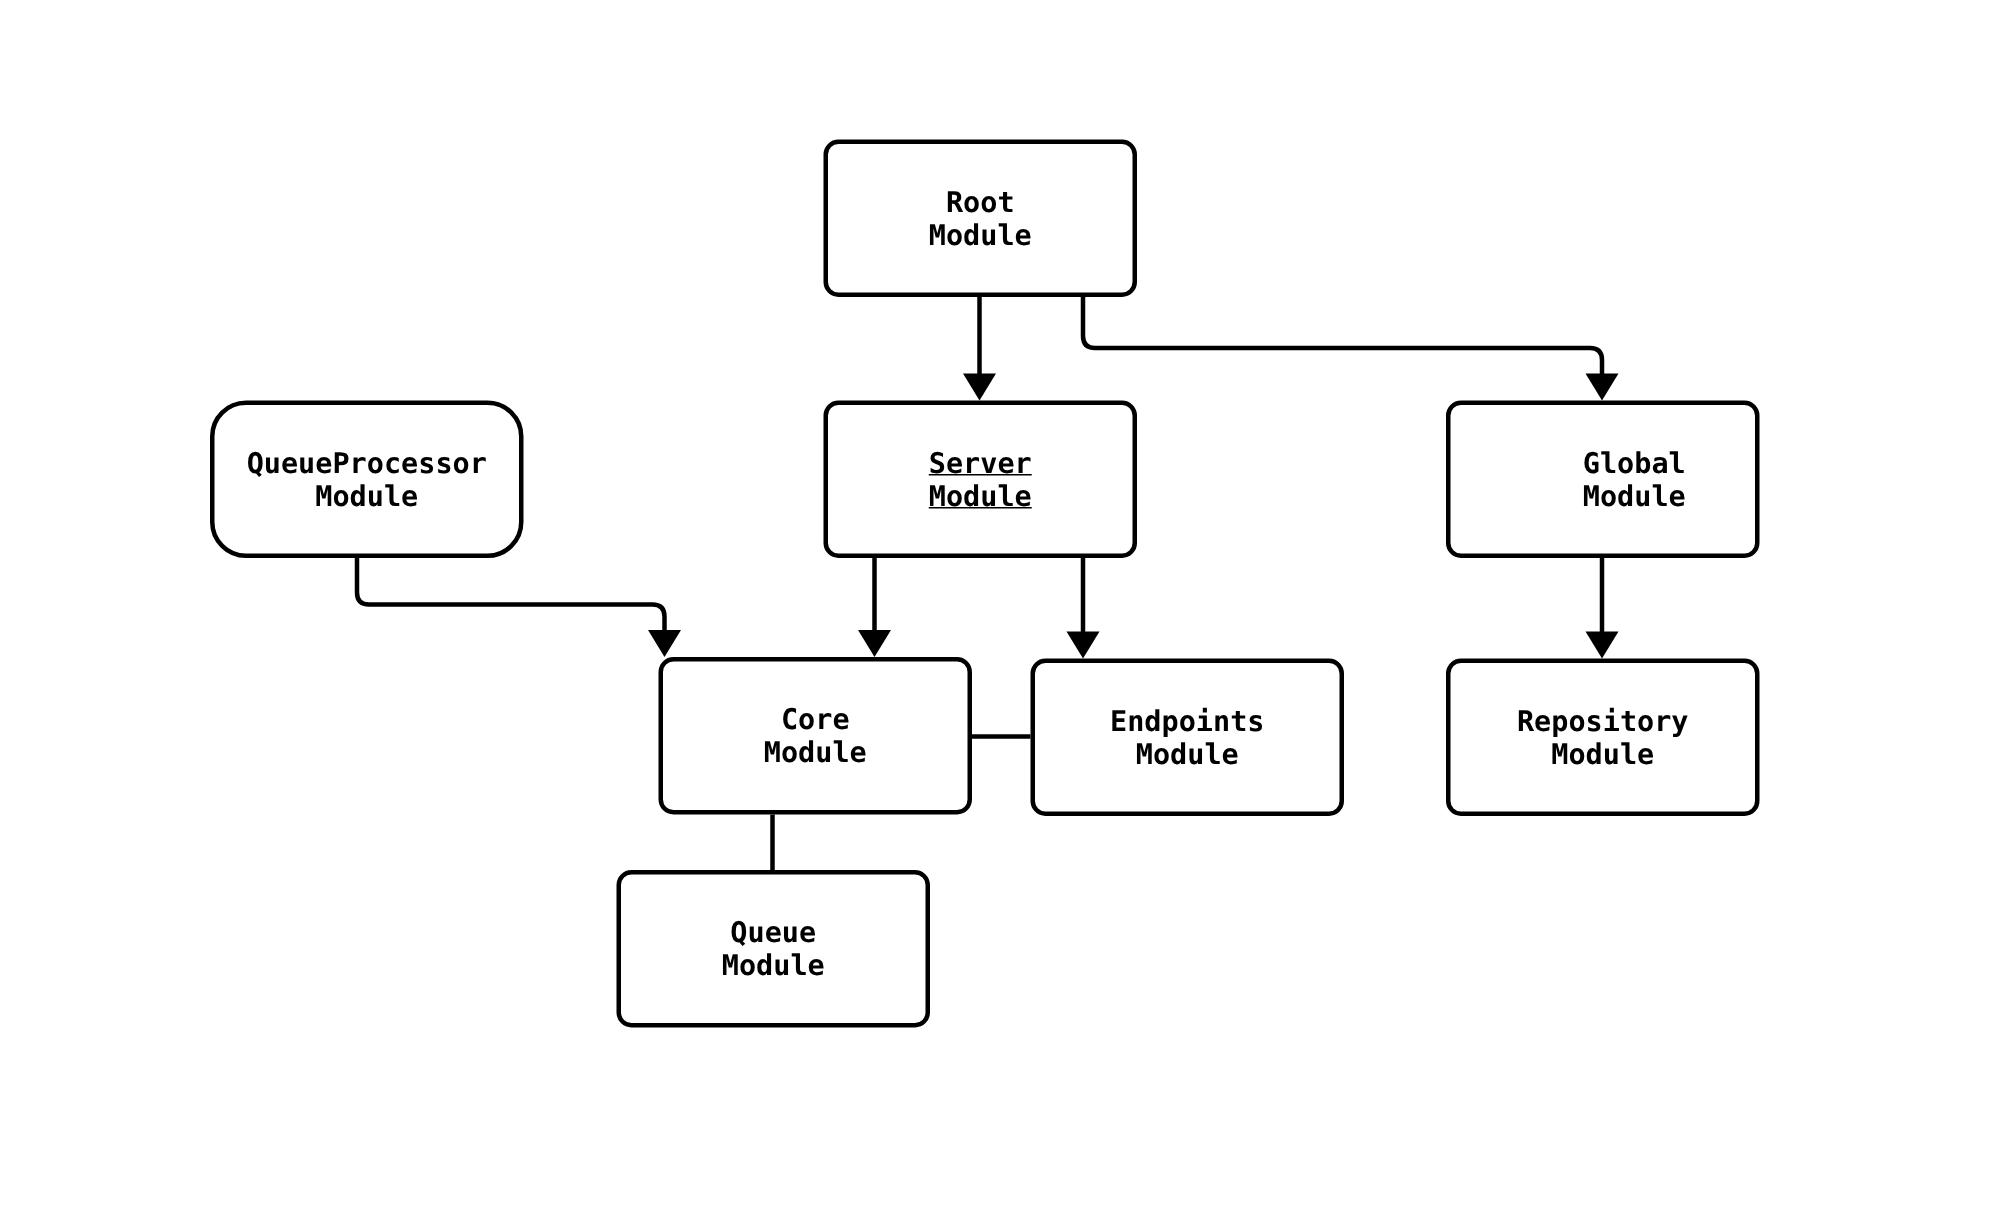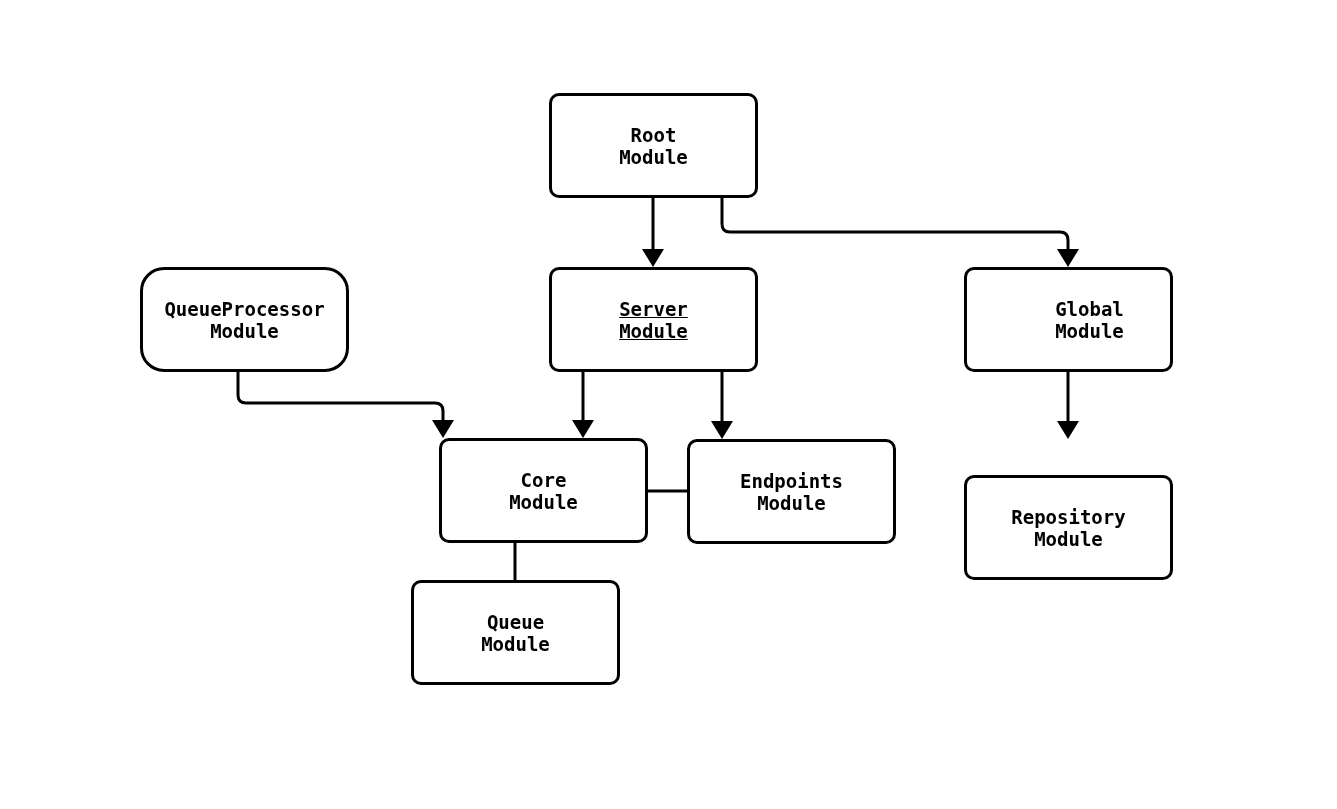--- a/index.html
+++ b/index.html
@@ -52,21 +52,21 @@
     color: #000000;
     white-space: pre-line;
   }
   
   .node-root          { left: 549px; top: 93px;  }
   .node-queueprocessor{ left: 140px; top: 267px; border-radius: 24px; }
   .node-server        { left: 549px; top: 267px; text-decoration: underline; }
   .node-global        { left: 964px; top: 267px; padding-left: 42px; }
   .node-core          { left: 411px; top: 438px; margin-left: 28px; }
   .node-endpoints     { left: 687px; top: 439px; }
-  .node-repository    { left: 964px; top: 439px; margin-top: 36px; }
+  .node-repository    { left: 964px; top: 439px; }
   .node-queue         { left: 411px; top: 580px; }
 </style>
 </head>
 <body>
 
 <div id="canvas">
 
   <svg id="edges-layer" viewBox="0 0 1337 809" xmlns="http://www.w3.org/2000/svg">
 
     <path class="edge-line" d="M653,198 L653,250"></path>

